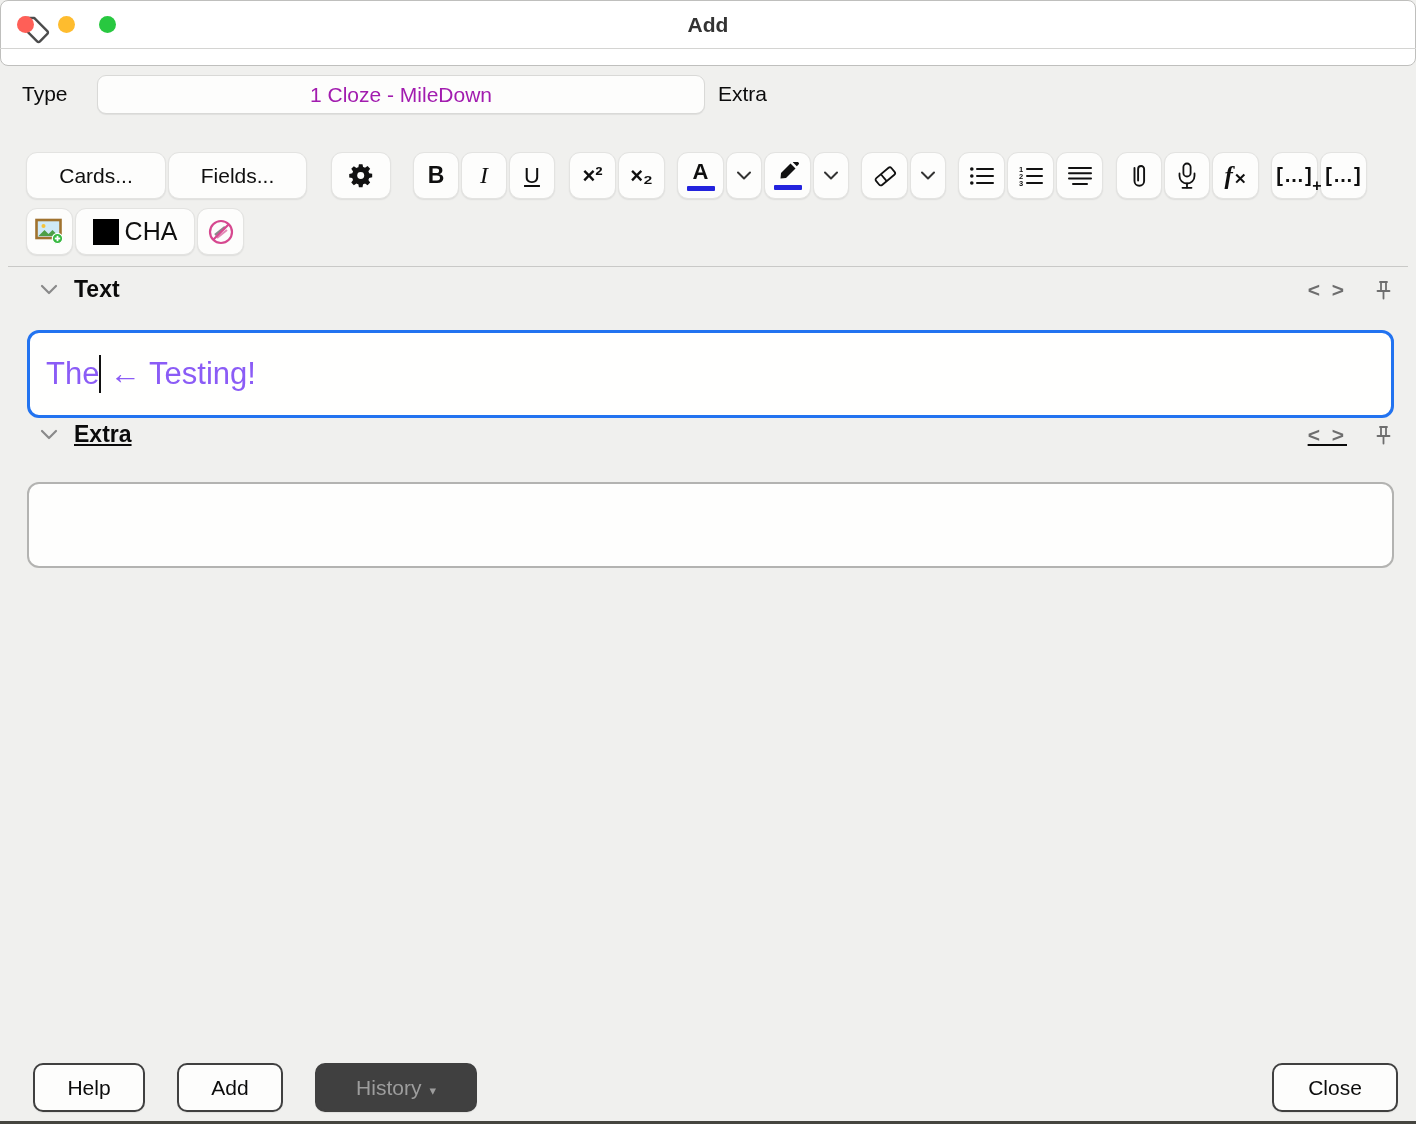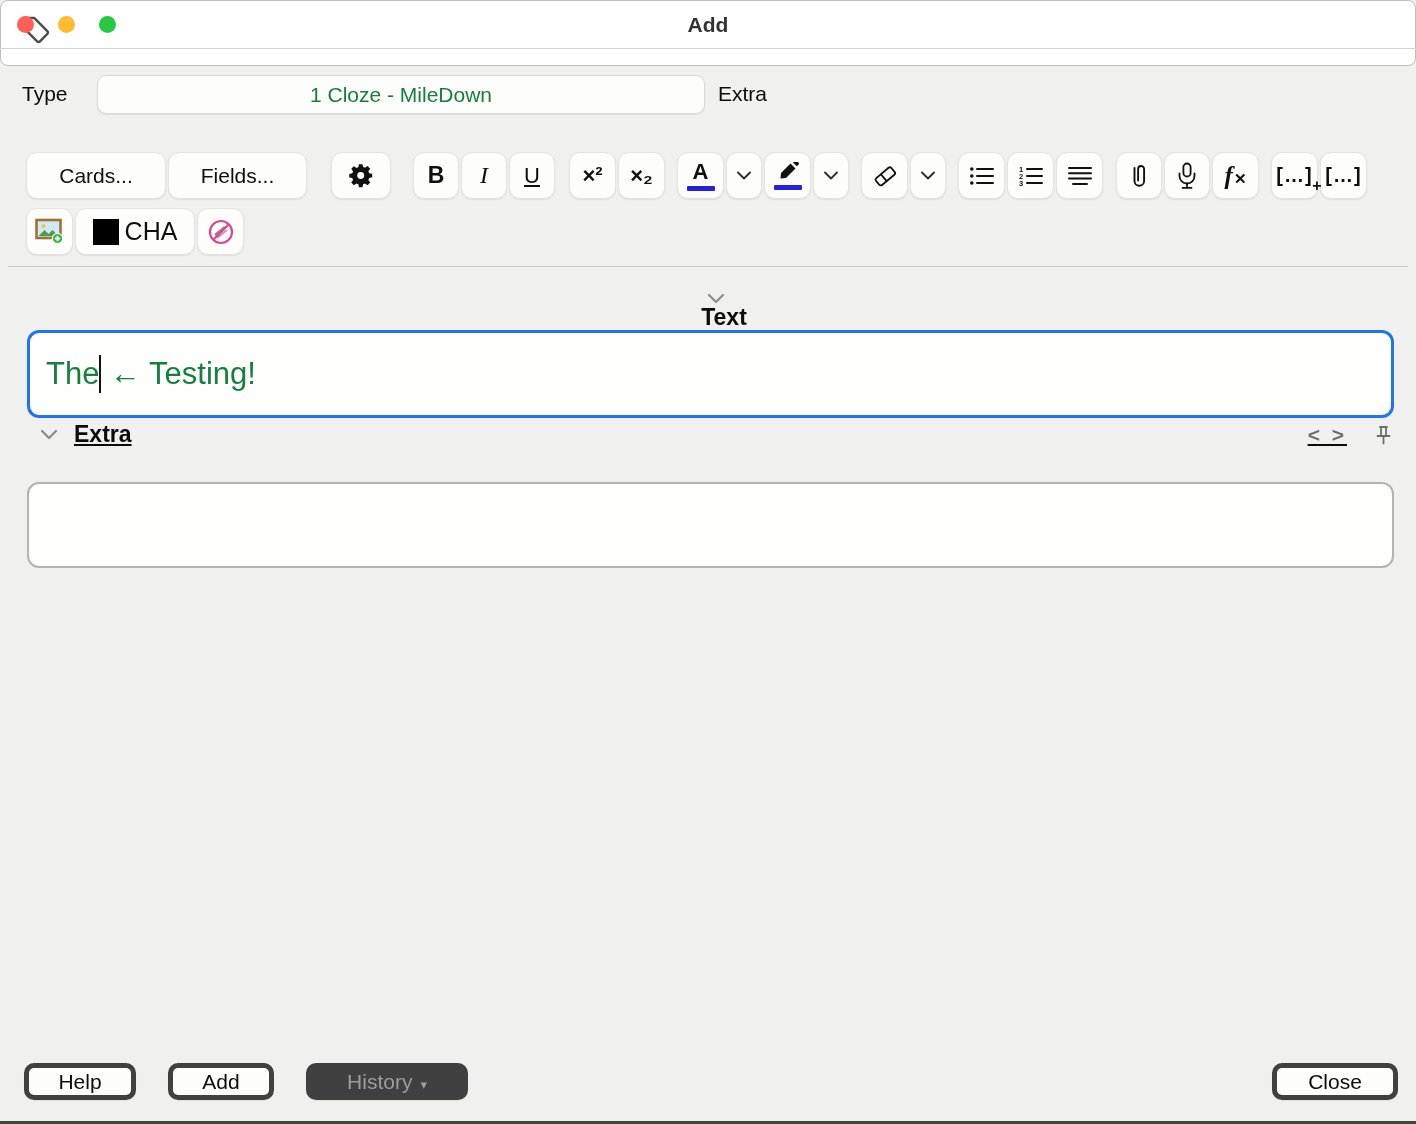--- a/index.html
+++ b/index.html
@@ -15,21 +15,21 @@
   
   .titlebar { position:absolute; top:0; left:0; right:0; height:49px; border-bottom:1px solid #d4d4d2; }
   .traffic { position:absolute; top:16px; left:17px; display:flex; gap:24px; }
   .tl { width:17px; height:17px; border-radius:50%; display:inline-block; }
   .title { text-align:center; line-height:49px; font-size:21px; font-weight:700; color:#333; }
   
   .lbl { position:absolute; font-size:21px; color:#0c0c0c; }
   .select {
     position:absolute; height:39px; top:75px;
     background:#fdfdfc; border:1px solid #d9d9d7; border-radius:9px;
-    font-family:inherit; font-size:21px; color:#15803d; text-align:center;
+    font-family:inherit; font-size:21px; color:#a21caf; text-align:center;
     box-shadow:0 1px 1px rgba(0,0,0,.07); cursor:default;
   }
   
   .toolbar { position:absolute; left:26px; display:flex; align-items:center; }
   .row1 { top:152px; }
   .row2 { top:208px; }
   .tb {
     height:47px; background:#fdfdfc; border:1px solid #e3e3e1; border-radius:11px;
     display:flex; align-items:center; justify-content:center;
     font-family:inherit; font-size:21px; color:#0f0f0f; margin-right:2px; padding:0;
@@ -51,36 +51,36 @@
   .fx-f{font-family:"Liberation Serif",serif;font-style:italic;font-size:25px;font-weight:600;}
   .fx-x{font-size:15px;font-weight:800;margin-left:1px;}
   .cloze-wrap{position:relative;font-weight:700;font-size:20px;letter-spacing:1px;}
   .cloze-plus{position:absolute;right:-10px;bottom:-8px;font-size:16px;font-weight:800;}
   .cha-wrap{display:flex;align-items:center;gap:6px;font-size:25px;}
   .cha-sq{width:26px;height:26px;background:#000;display:inline-block;}
   .divider{position:absolute;top:266px;left:8px;right:8px;height:1px;background:#c9c9c7;}
   
   .field-head{position:absolute;left:40px;right:24px;display:flex;align-items:center;
     font-size:23px;font-weight:600;color:#0b0b0b;}
-  .fh-text{top:293px;flex-direction:column;} .fh-extra{top:421px;text-decoration:underline;} .fh-tags{top:915px;left:32px;}
+  .fh-text{top:276px;} .fh-extra{top:421px;text-decoration:underline;} .fh-tags{top:915px;left:32px;}
   .field-head .name{margin-left:16px;}
   .head-icons{margin-left:auto;display:flex;align-items:center;gap:28px;color:#6e6e6e;}
   .code-ic{font-size:21px;font-weight:600;letter-spacing:3px;}
   .disclosure{display:flex;align-items:center;cursor:default;}
   .field-box{position:absolute;left:27px;right:22px;border-radius:12px;background:#fffffe;}
   .text-box{top:330px;height:88px;border:3px solid #2273f0;display:flex;align-items:center;
-    padding:0 16px;font-size:31px;color:#15803d;white-space:pre-wrap;}
+    padding:0 16px;font-size:31px;color:#8b5cf6;white-space:pre-wrap;}
   .caret{display:inline-block;width:2px;height:38px;background:#111;}
   .extra-box{top:482px;height:86px;border:2px solid #b3b3b1;background:#fefefd;}
   .tags-box{top:962px;left:24px;right:24px;height:66px;border:1px solid #bfbfbd;border-radius:8px;
     background:#fff;padding:12px 0 0 18px;}
   
-  .fbtn{position:absolute;top:1063px;height:37px;background:#fdfdfc;border:5px solid #404040;
+  .fbtn{position:absolute;top:1063px;height:49px;background:#fdfdfc;border:2px solid #404040;
     border-radius:10px;font-family:inherit;font-size:21px;color:#0c0c0c;
-    box-shadow:0 1px 1px rgba(0,0,0,.07);cursor:default;}
+    box-shadow:0 1px 1px rgba(0,0,0,.07);cursor:default;margin-left:9px;}
   .b-help{left:24px;width:112px;} .b-add{left:168px;width:106px;}
   .b-history{left:306px;width:162px;color:#9d9d9d;background:#404040;}
   .b-close{right:18px;width:126px;}
   .hist-arrow{font-size:13px;margin-left:8px;}
 </style>
 </head>
 <body>
 
 <div class="window">
 

